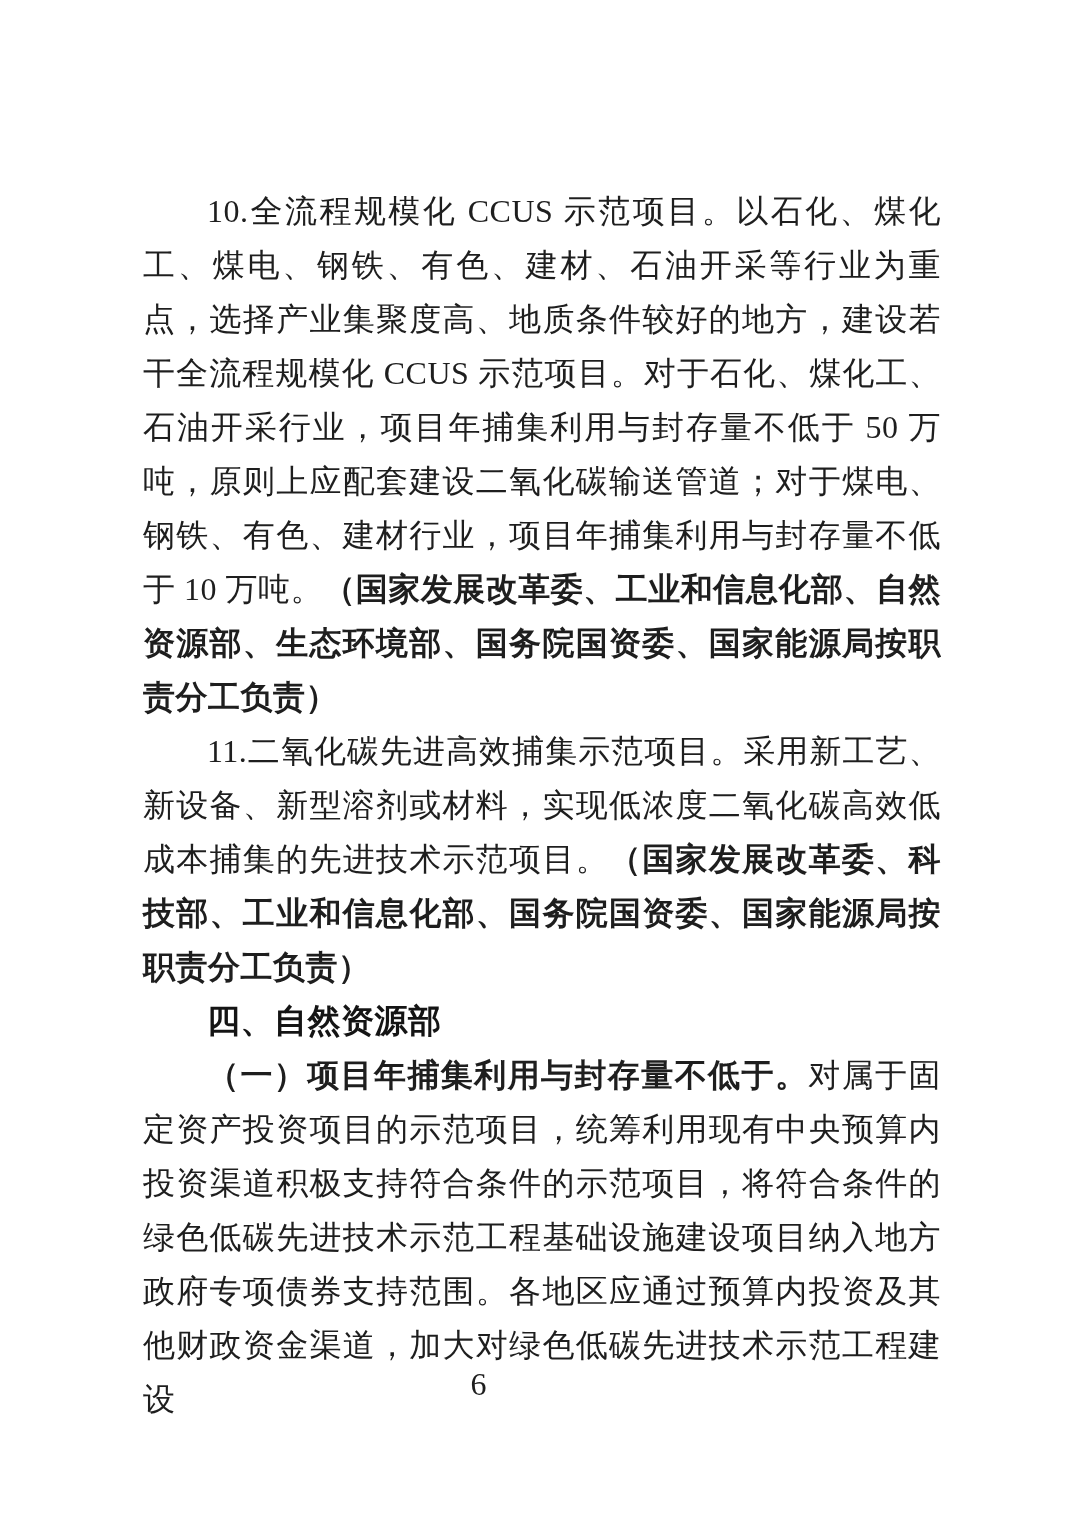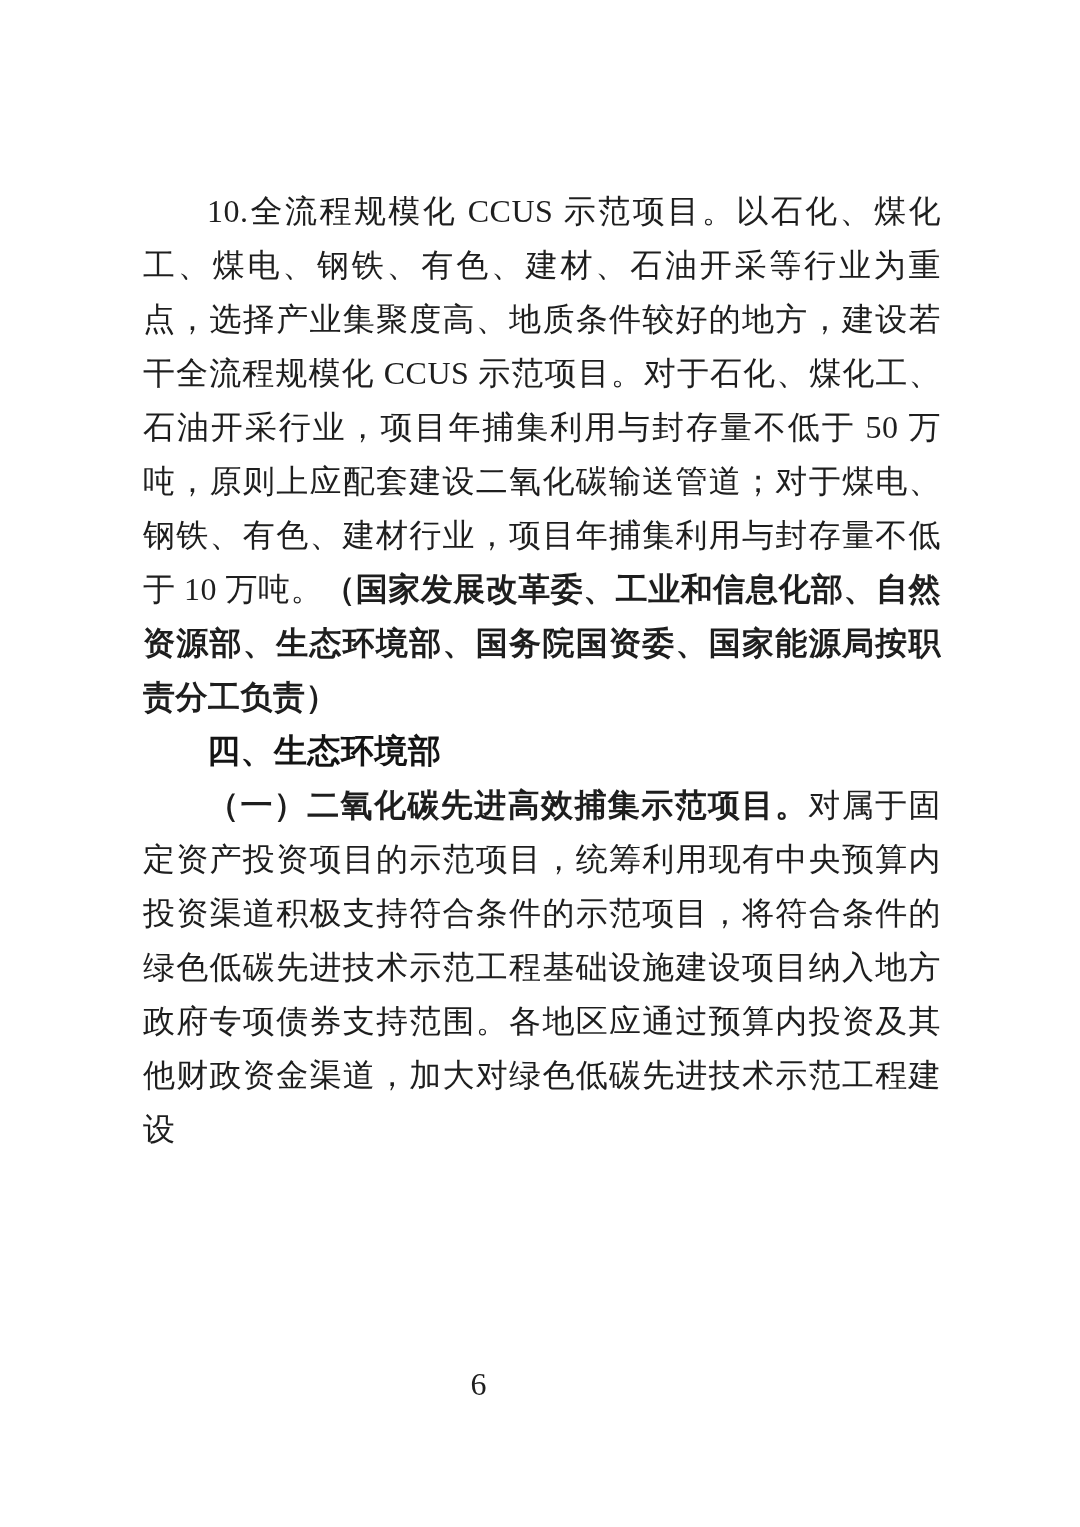--- a/index.html
+++ b/index.html
@@ -67,22 +67,23 @@
   }
 </style>
 </head>
 <body>
 
 <div class="page">
   <div class="content">
 
     <p class="para"><span class="seg-body">10.全流程规模化 CCUS 示范项目。以石化、煤化工、煤电、钢铁、有色、建材、石油开采等行业为重点，选择产业集聚度高、地质条件较好的地方，建设若干全流程规模化 CCUS 示范项目。对于石化、煤化工、石油开采行业，项目年捕集利用与封存量不低于 50 万吨，原则上应配套建设二氧化碳输送管道；对于煤电、钢铁、有色、建材行业，项目年捕集利用与封存量不低于 10 万吨。</span><span class="seg-agency">（国家发展改革委、工业和信息化部、自然资源部、生态环境部、国务院国资委、国家能源局按职责分工负责）</span></p>
 
+    <p class="para"><span class="seg-body">11.二氧化碳先进高效捕集示范项目。采用新工艺、新设备、新型溶剂或材料，实现低浓度二氧化碳高效低成本捕集的先进技术示范项目。</span><span class="seg-agency">（国家发展改革委、科技部、工业和信息化部、国务院国资委、国家能源局按职责分工负责）</span></p>
 
 
-    <h2 class="section-heading">四、生态环境部</h2>
+    <h2 class="section-heading">四、自然资源部</h2>
 
-    <p class="para"><span class="seg-lead">（一）二氧化碳先进高效捕集示范项目。</span><span class="seg-body">对属于固定资产投资项目的示范项目，统筹利用现有中央预算内投资渠道积极支持符合条件的示范项目，将符合条件的绿色低碳先进技术示范工程基础设施建设项目纳入地方政府专项债券支持范围。各地区应通过预算内投资及其他财政资金渠道，加大对绿色低碳先进技术示范工程建设</span></p>
+    <p class="para"><span class="seg-lead">（一）项目年捕集利用与封存量不低于。</span><span class="seg-body">对属于固定资产投资项目的示范项目，统筹利用现有中央预算内投资渠道积极支持符合条件的示范项目，将符合条件的绿色低碳先进技术示范工程基础设施建设项目纳入地方政府专项债券支持范围。各地区应通过预算内投资及其他财政资金渠道，加大对绿色低碳先进技术示范工程建设</span></p>
 
   </div>
 
   <div class="page-number">6</div>
 </div>
 
 </body></html>

